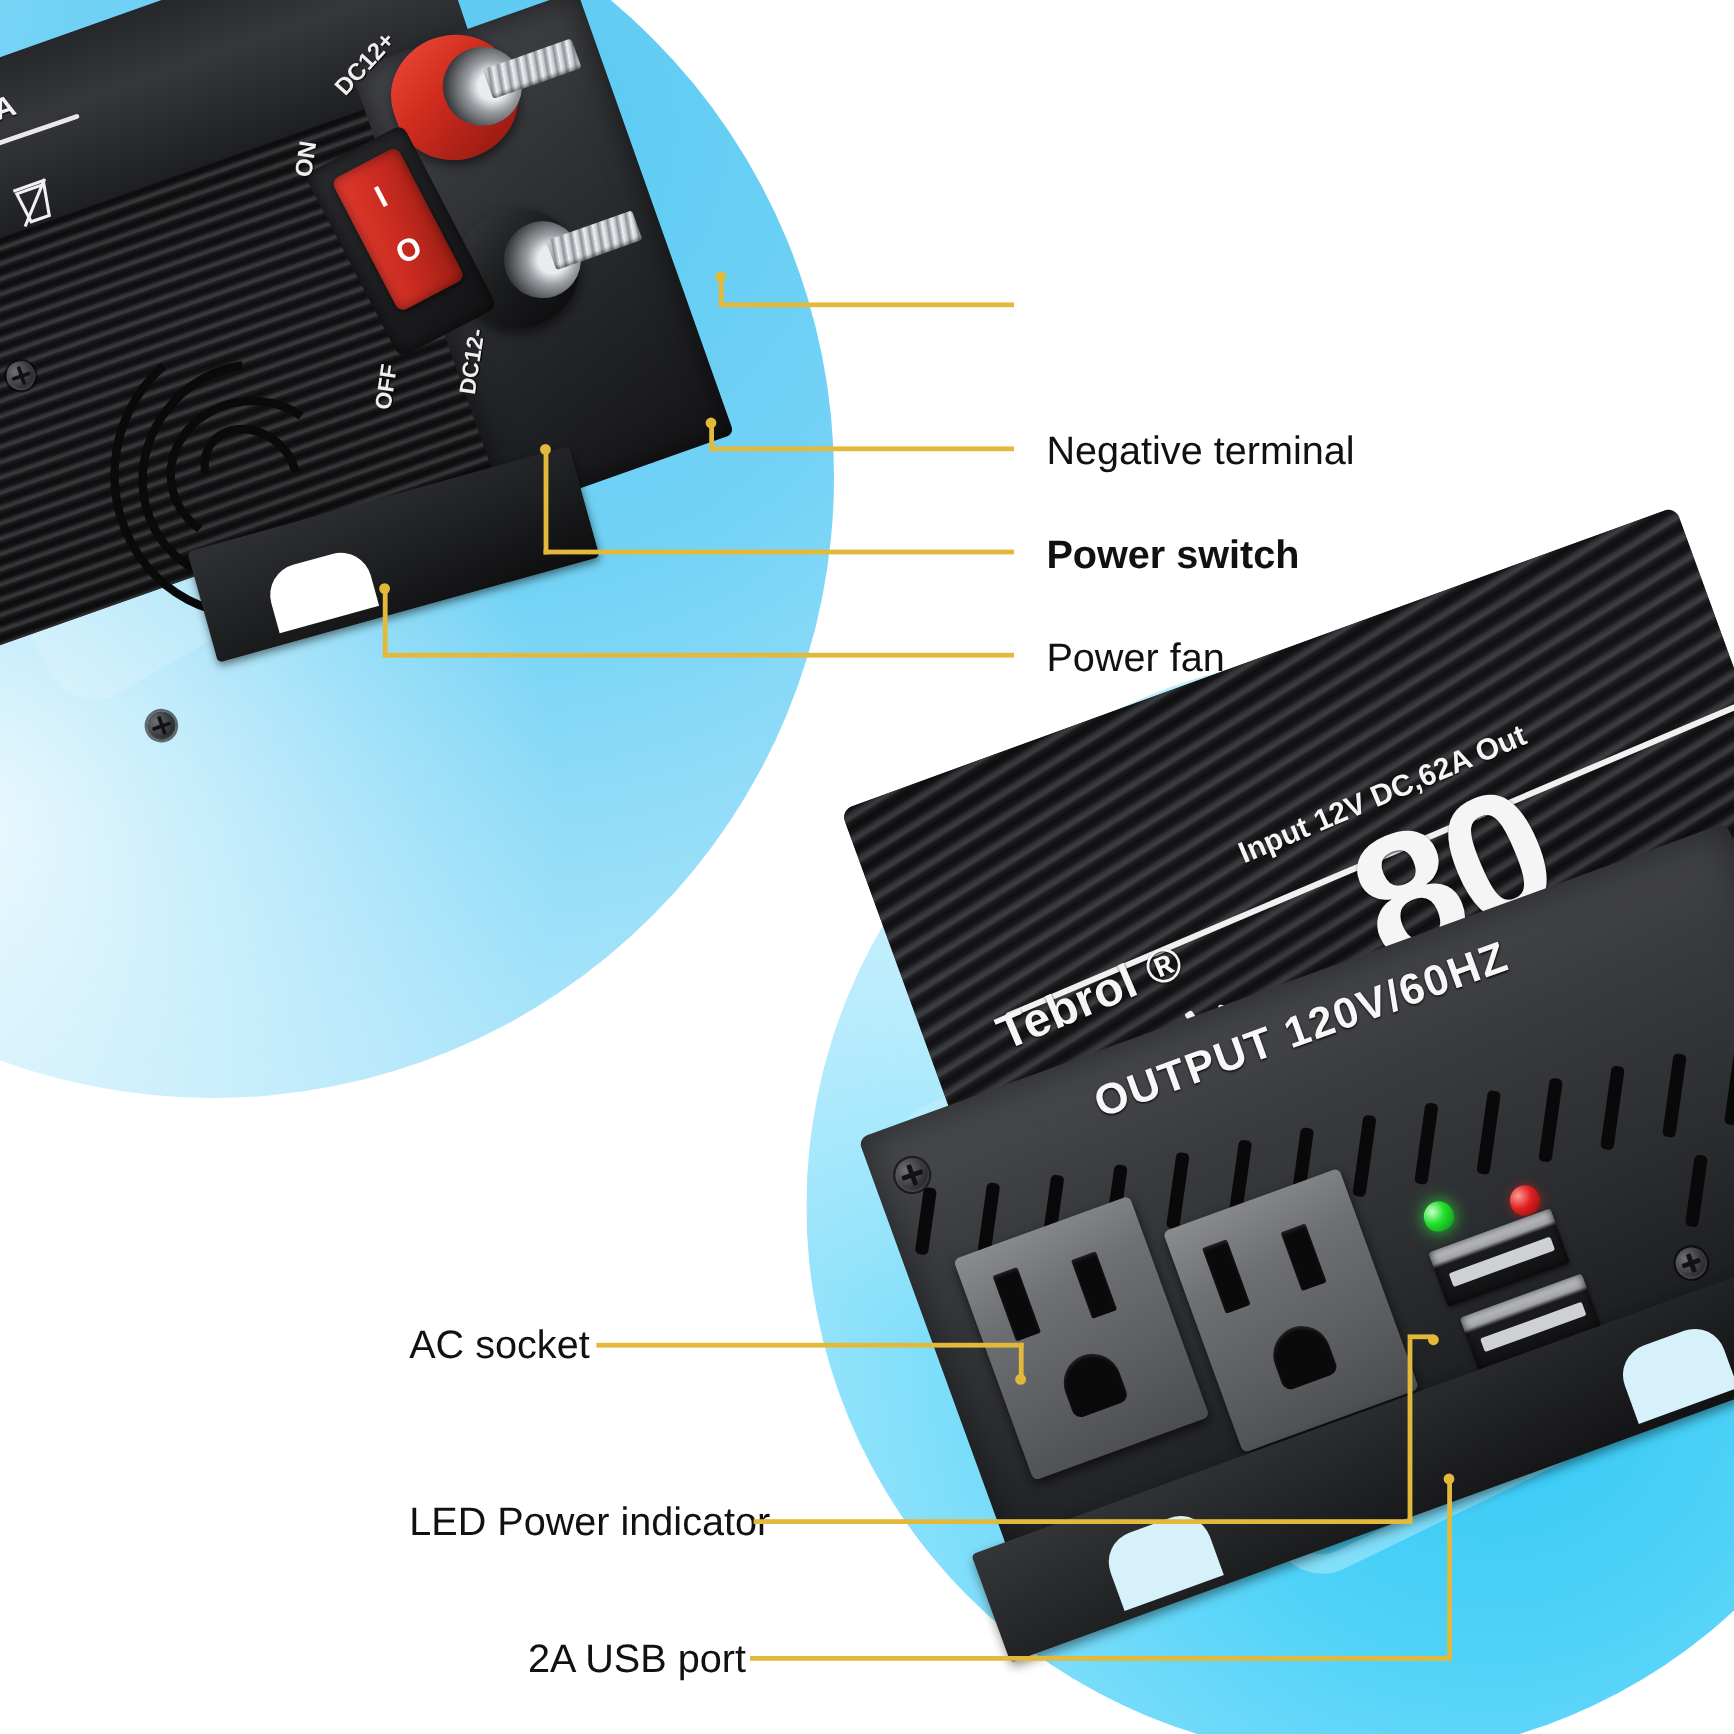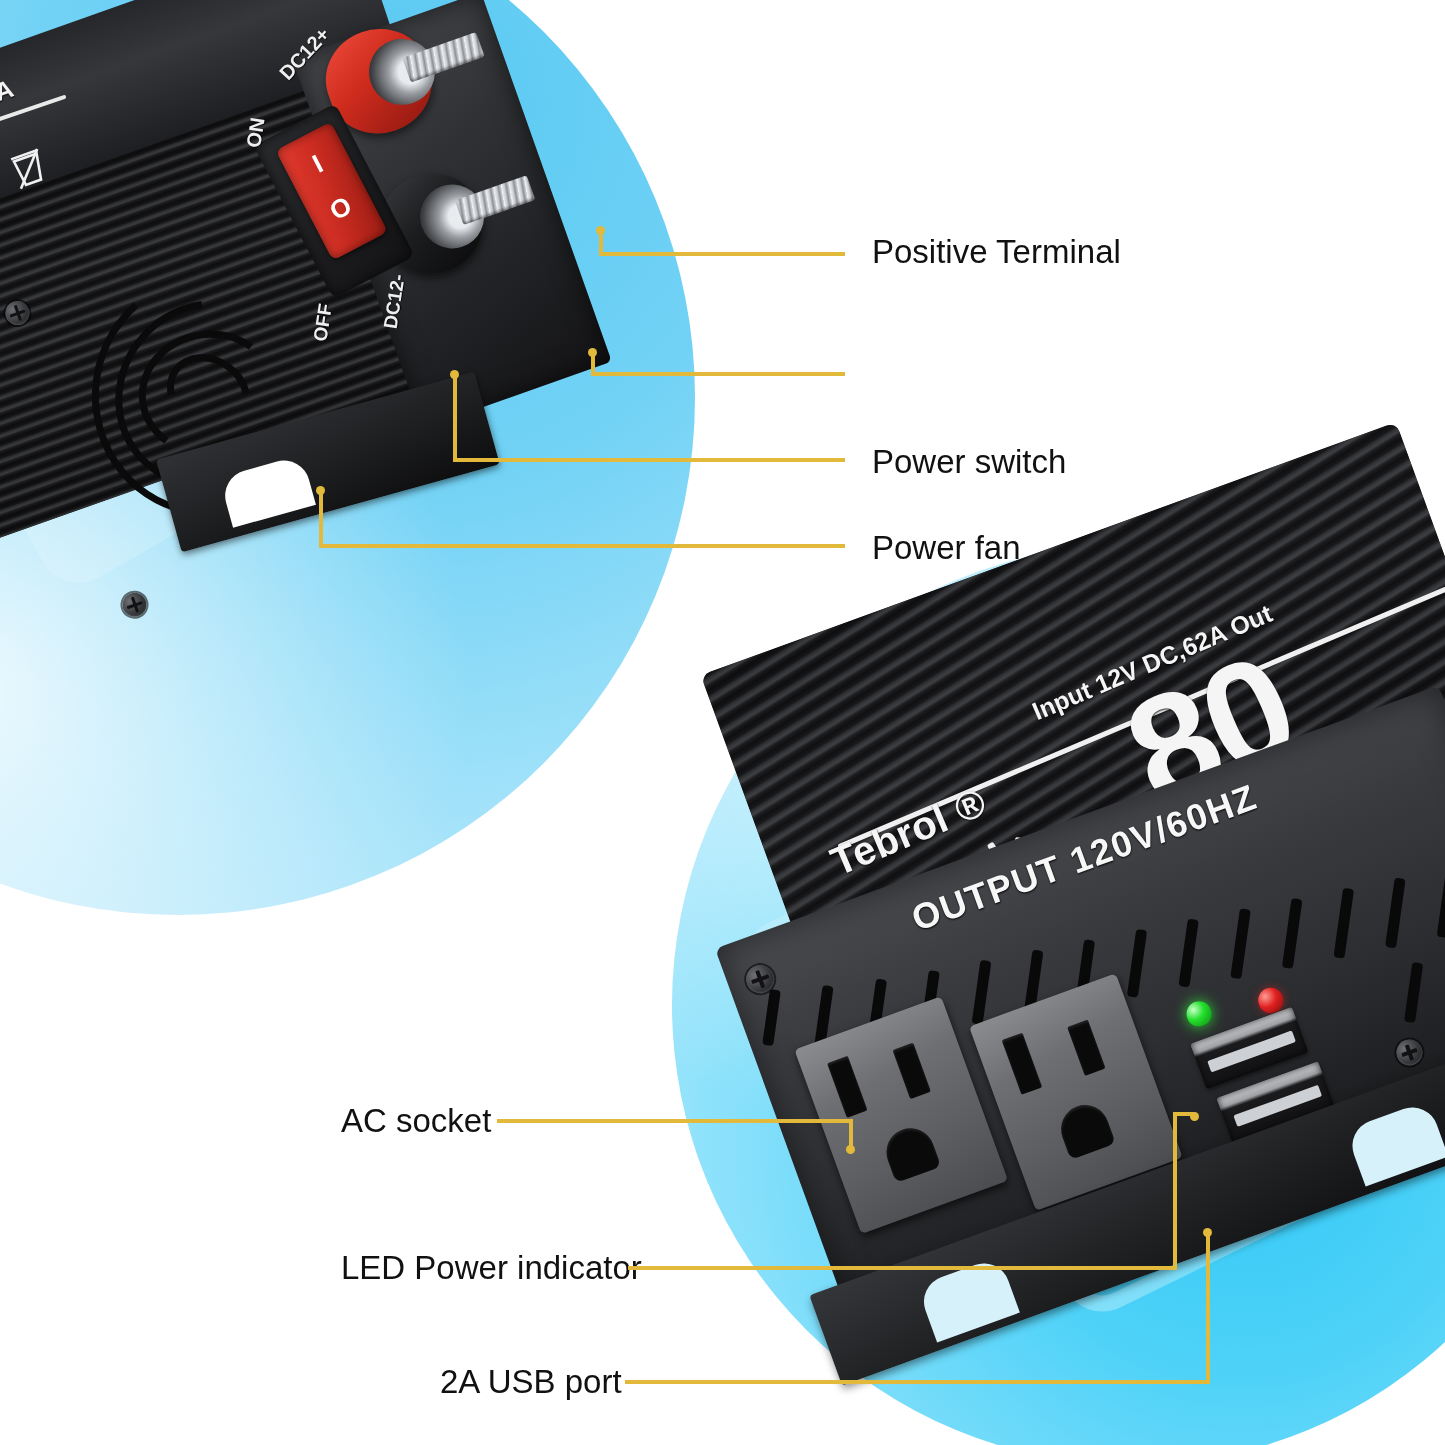--- a/index.html
+++ b/index.html
@@ -304,30 +304,30 @@
 
     <div id="br-foot">
       <div class="slot"></div>
       <div class="slot2"></div>
     </div>
   </div>
 
   <div class="dot" style="left:596px; top:226px;"></div>
   <div class="lead v" style="left:599px; top:230px; height:26px;"></div>
   <div class="lead h" style="left:599px; top:252px; width:246px;"></div>
-  <div class="callout" style="left:872px; top:233px;">Positive Terminal</div>
 
   <div class="dot" style="left:588px; top:348px;"></div>
   <div class="lead v" style="left:591px; top:352px; height:24px;"></div>
   <div class="lead h" style="left:591px; top:372px; width:254px;"></div>
+  <div class="callout" style="left:872px; top:357px;">Negative terminal</div>
 
   <div class="dot" style="left:450px; top:370px;"></div>
   <div class="lead v" style="left:453px; top:374px; height:88px;"></div>
   <div class="lead h" style="left:453px; top:458px; width:392px;"></div>
-  <div class="callout" style="left:872px; top:443px;">Power switch</div>
+  <div class="callout" style="left:872px; top:443px;font-weight:bold;">Power switch</div>
 
   <div class="dot" style="left:316px; top:486px;"></div>
   <div class="lead v" style="left:319px; top:490px; height:58px;"></div>
   <div class="lead h" style="left:319px; top:544px; width:526px;"></div>
   <div class="callout" style="left:872px; top:529px;">Power fan</div>
 
   <div class="callout" style="left:341px; top:1102px;">AC socket</div>
   <div class="lead h" style="left:497px; top:1119px; width:356px;"></div>
   <div class="lead v" style="left:849px; top:1119px; height:30px;"></div>
   <div class="dot" style="left:846px; top:1145px;"></div>

